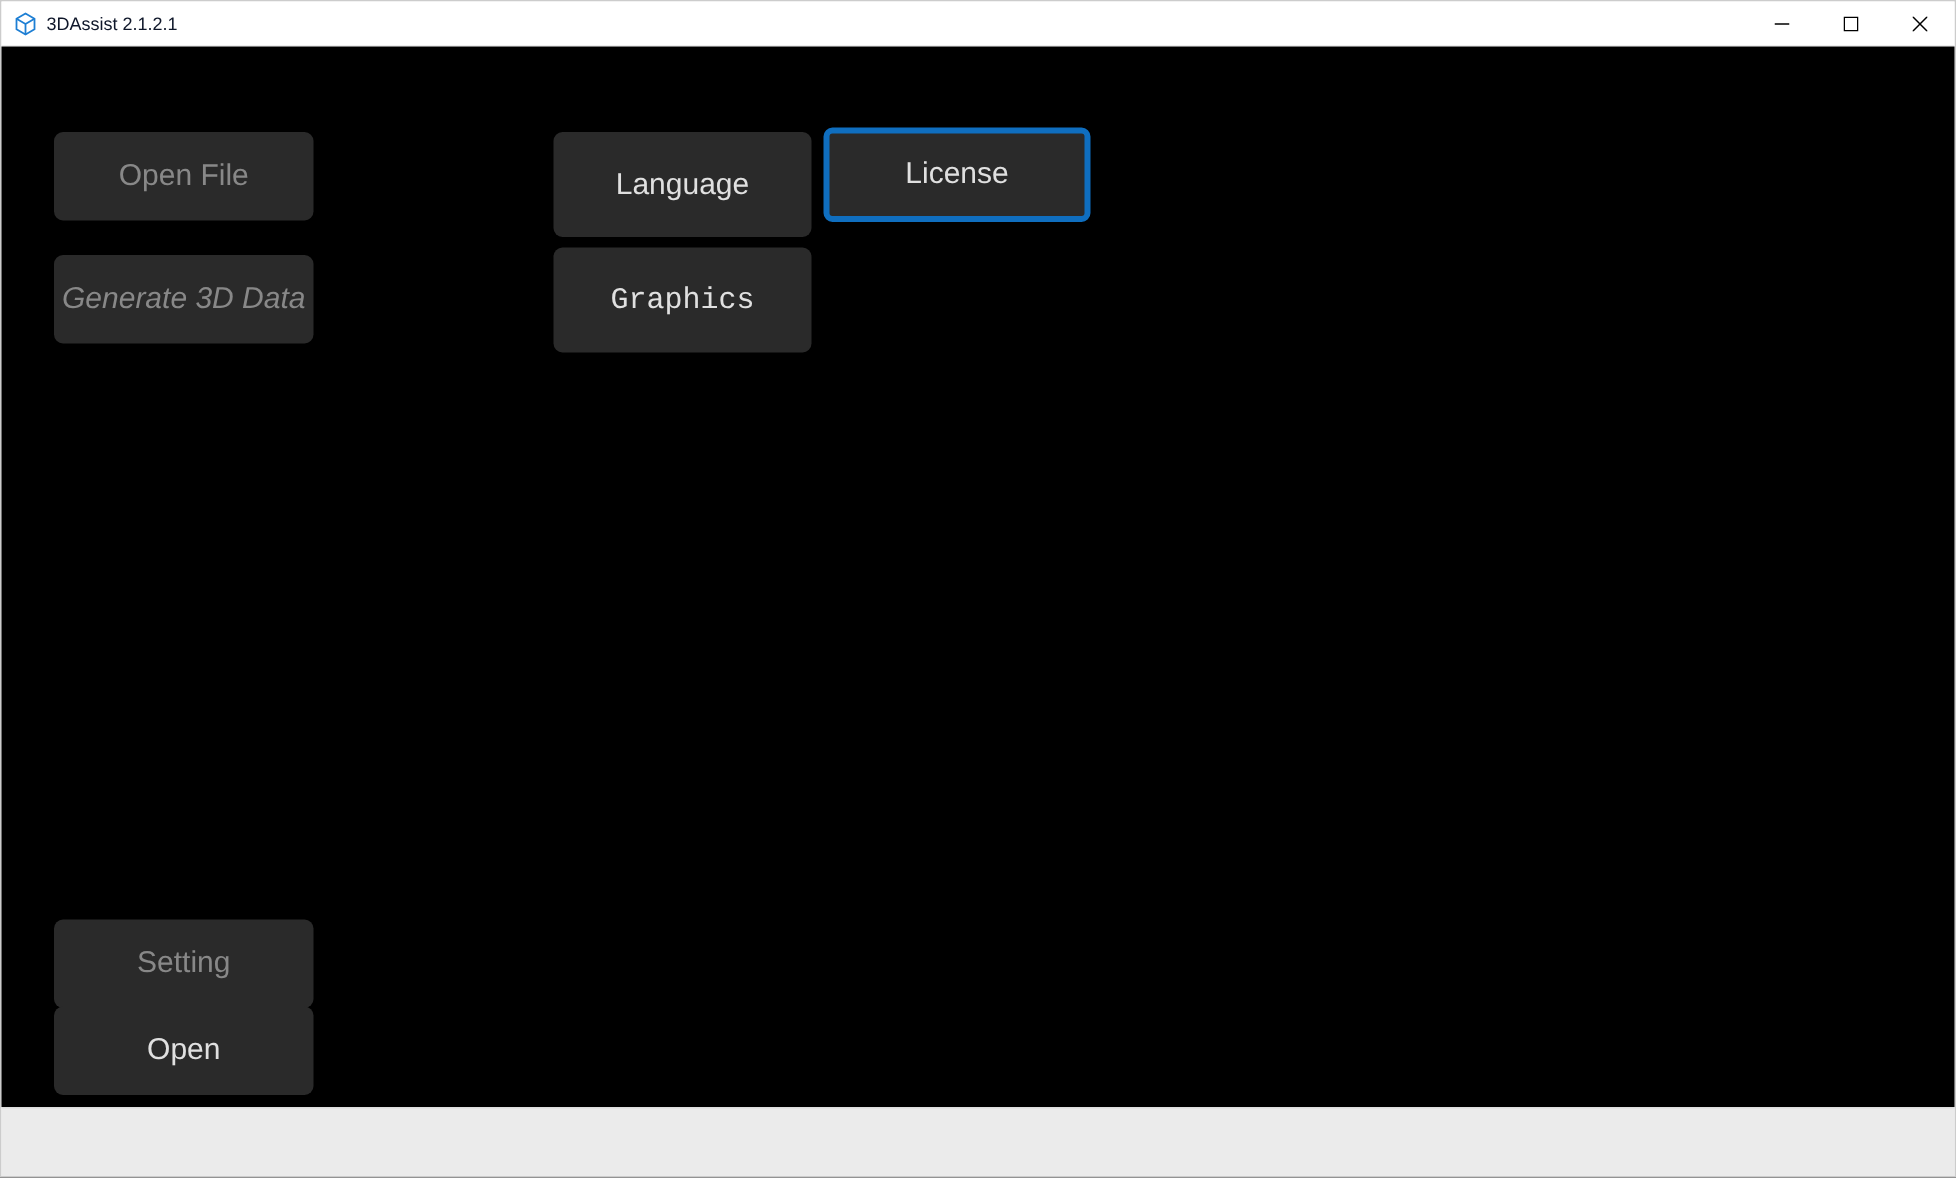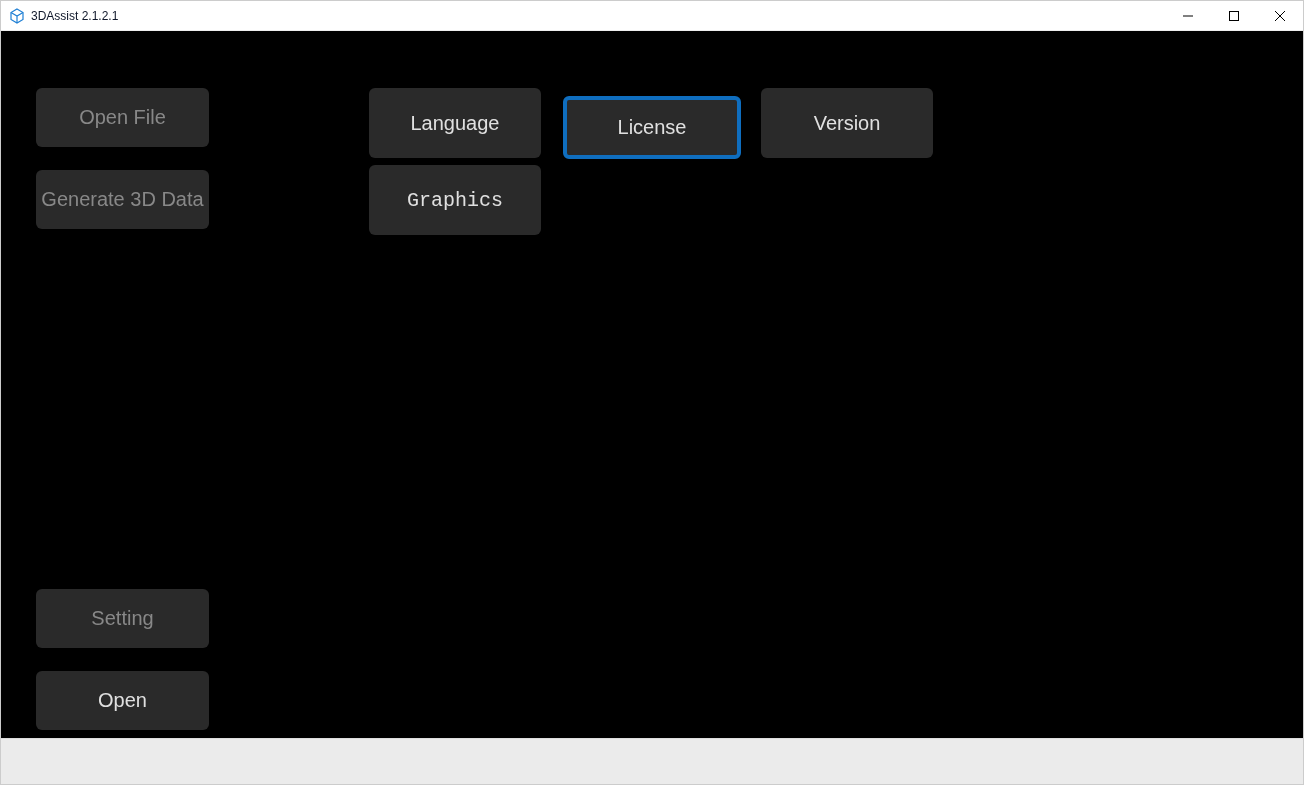--- a/index.html
+++ b/index.html
@@ -150,31 +150,30 @@
             <line x1="10" y1="0" x2="0" y2="10" stroke="currentColor" stroke-width="1"></line>
           </svg>
       </div>
     </div>
   </div>
 
   <div class="app-body">
 
     <button class="btn btn-sidebar btn-dimmed" style="left:35px; top:57px;">Open File</button>
 
-    <button class="btn btn-sidebar btn-dimmed" style="left:35px; top:139px;">Generate 3D Data</button>
+    <button class="btn btn-sidebar btn-dimmed" style="left:35px; top:139px;font-style:italic;">Generate 3D Data</button>
 
-    <button class="btn btn-sidebar btn-dimmed" style="left:35px; top:558px;">Setting</button>
+    <button class="btn btn-sidebar btn-dimmed" style="left:35px; top:582px;">Setting</button>
 
     <button class="btn btn-sidebar" style="left:35px; top:640px;">Open</button>
 
     <button class="btn btn-main" style="left:368px; top:57px;">Language</button>
 
-    <button class="btn btn-main btn-selected" style="left:562px; top:54px; height:63px; width:178px;margin-top:11px;">License</button>
+    <button class="btn btn-main btn-selected" style="left:548px; top:54px; height:63px; width:178px;">License</button>
 
-    <button class="btn btn-main" style="left:760px; top:57px;">Version</button>
 
     <button class="btn btn-main" style="left:368px; top:134px;font-family:Liberation Mono, monospace;">Graphics</button>
 
 
   </div>
 
   <div class="bottom-bar"></div>
 
 </div>
 

